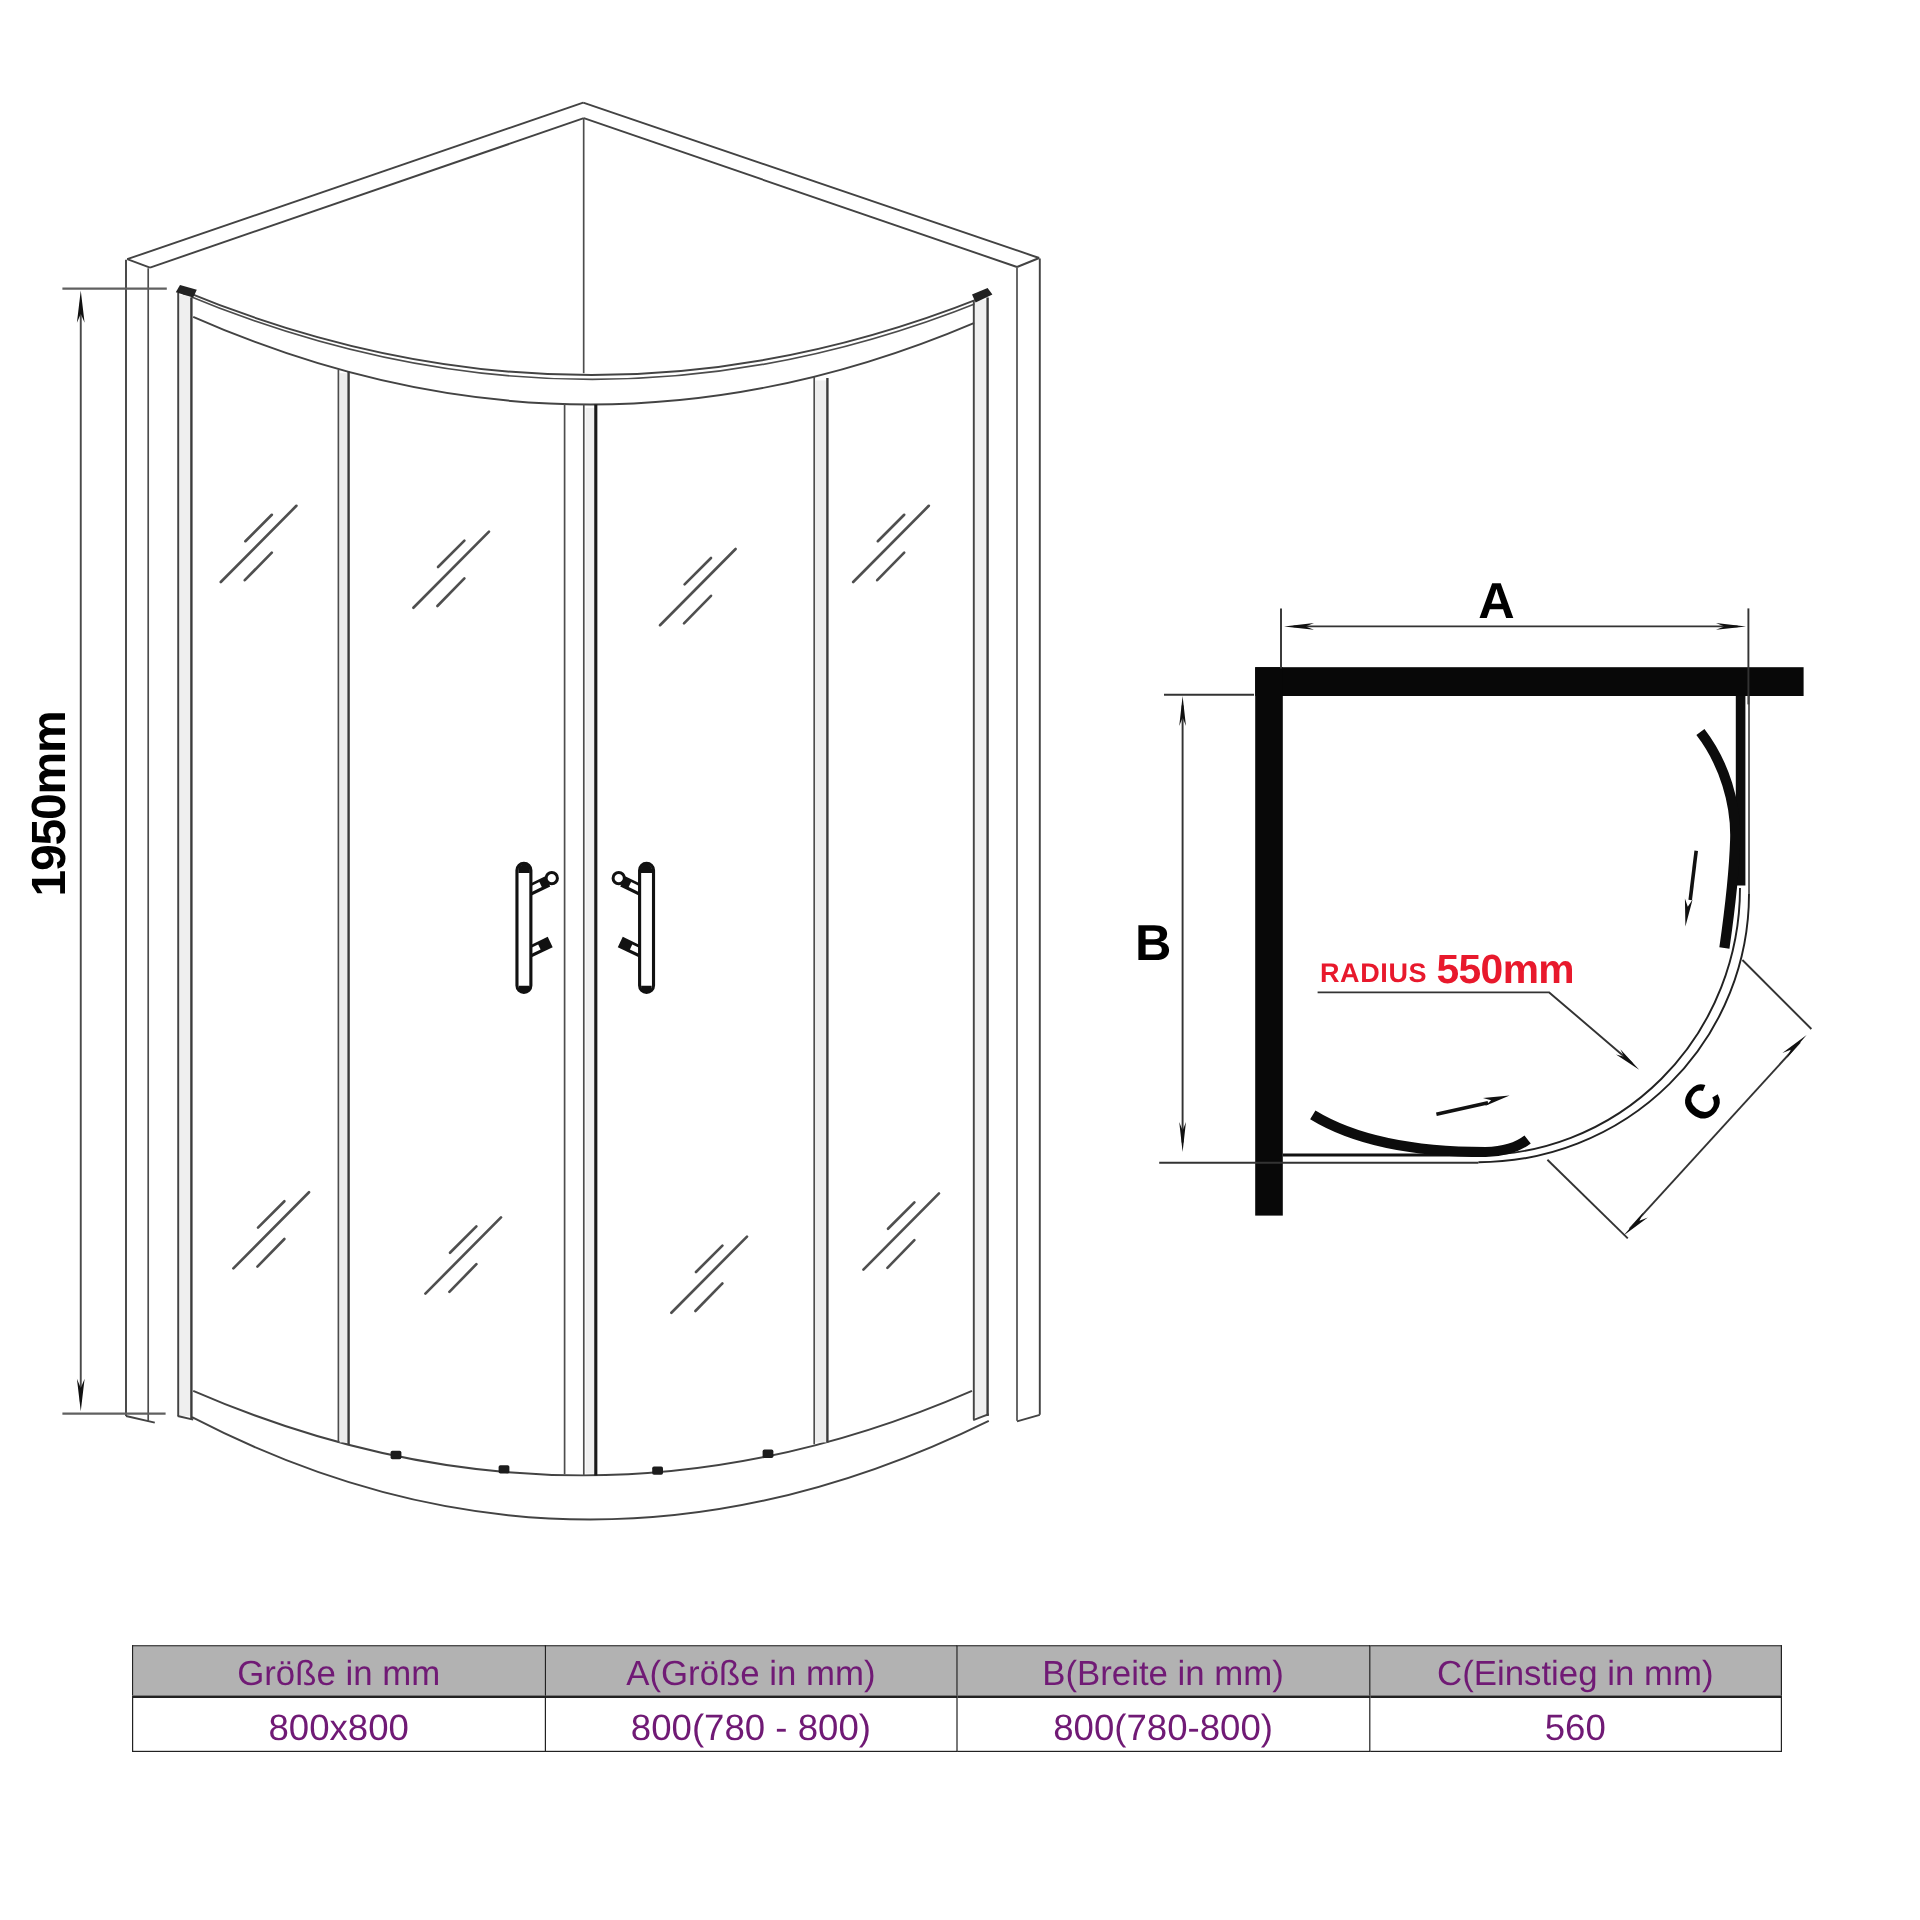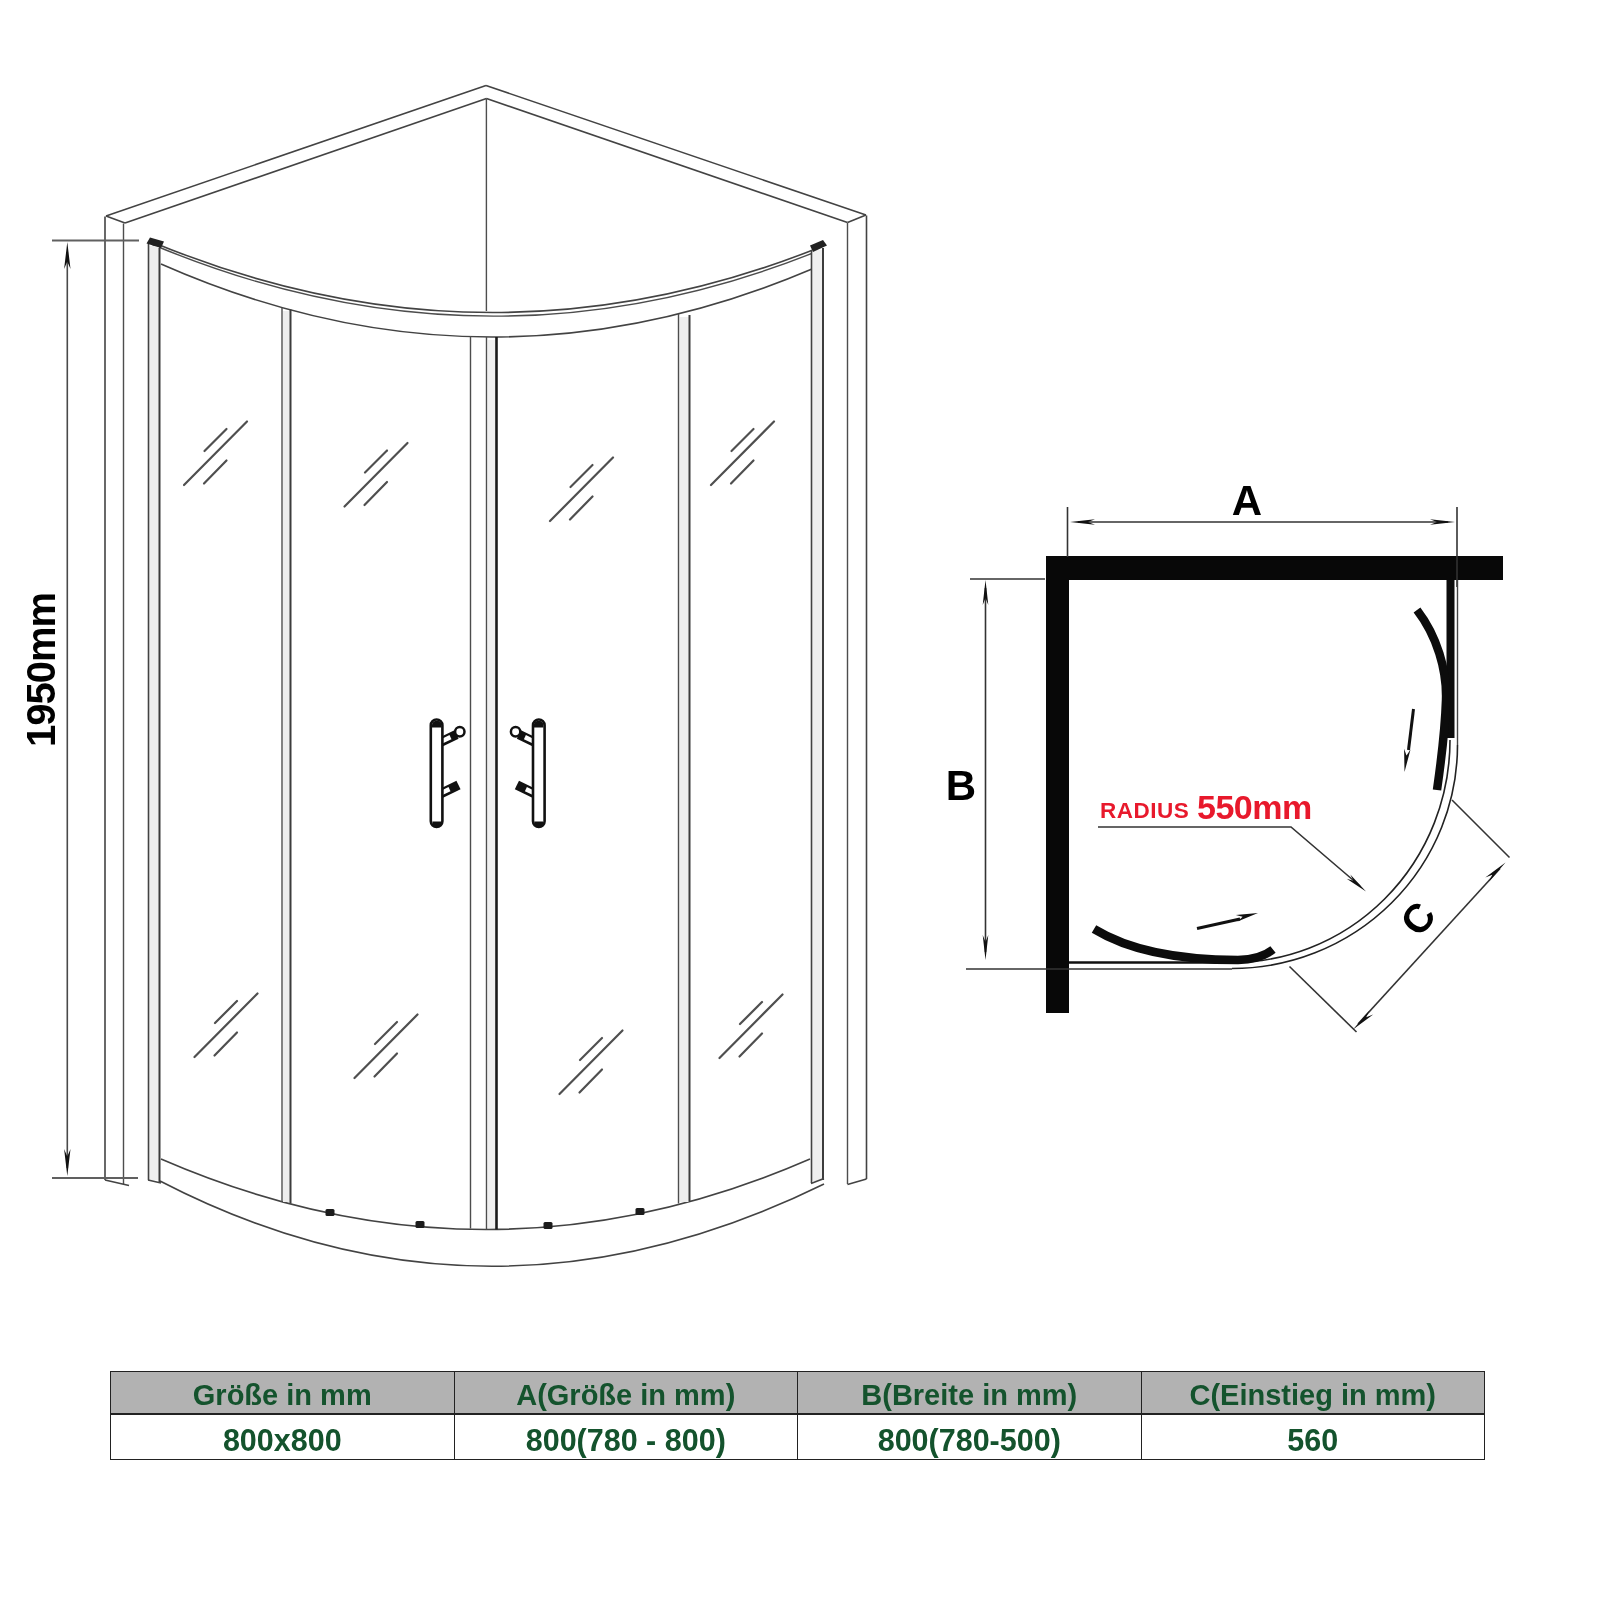--- a/index.html
+++ b/index.html
@@ -1,21 +1,21 @@
 <!DOCTYPE html>
 <html><head>
 <meta charset="utf-8">
 <style>
 html,body { margin:0; padding:0; background:#fff; width:1600px; height:1600px; overflow:hidden; }
 * { box-sizing: border-box; }
 #stage { position:relative; width:1600px; height:1600px; font-family:"Liberation Sans", sans-serif; }
 #art { position:absolute; left:0; top:0; }
 #tbl { position:absolute; left:110px; top:1371px; width:1375px; }
 #tbl table { width:100%; border-collapse:collapse; table-layout:fixed; font-family:"Liberation Sans", sans-serif; }
-#tbl td { border:1.6px solid #222; text-align:center; font-weight:bold; color:#14532d; }
+#tbl td { border:1.6px solid #222; text-align:center; font-weight:normal; color:#701a75; }
 #tbl tr.hd td { background:#b2b2b2; height:36px; padding-top:7px; font-size:29px; border-bottom:2.4px solid #222; }
 #tbl tr.dt td { background:#fff; height:32px; padding-top:8px; font-size:30.5px;margin-top:30px; }
 </style>
 </head>
 <body>
 <div id="stage">
 <div id="art">
 <svg width="1600" height="1600" viewBox="0 0 1600 1600" font-family="Liberation Sans, sans-serif">
         <rect width="1600" height="1600" fill="#ffffff"></rect>
         <g>
@@ -173,20 +173,20 @@
 <tbody>
           <tr class="hd">
             <td>Größe in mm</td>
             <td>A(Größe in mm)</td>
             <td>B(Breite in mm)</td>
             <td>C(Einstieg in mm)</td>
           </tr>
 <tr class="dt">
             <td>800x800</td>
             <td>800(780 - 800)</td>
-            <td>800(780-500)</td>
+            <td>800(780-800)</td>
             <td>560</td>
           </tr>
 </tbody>
       </table>
 </div>
 
 </div>
 
 </body></html>

